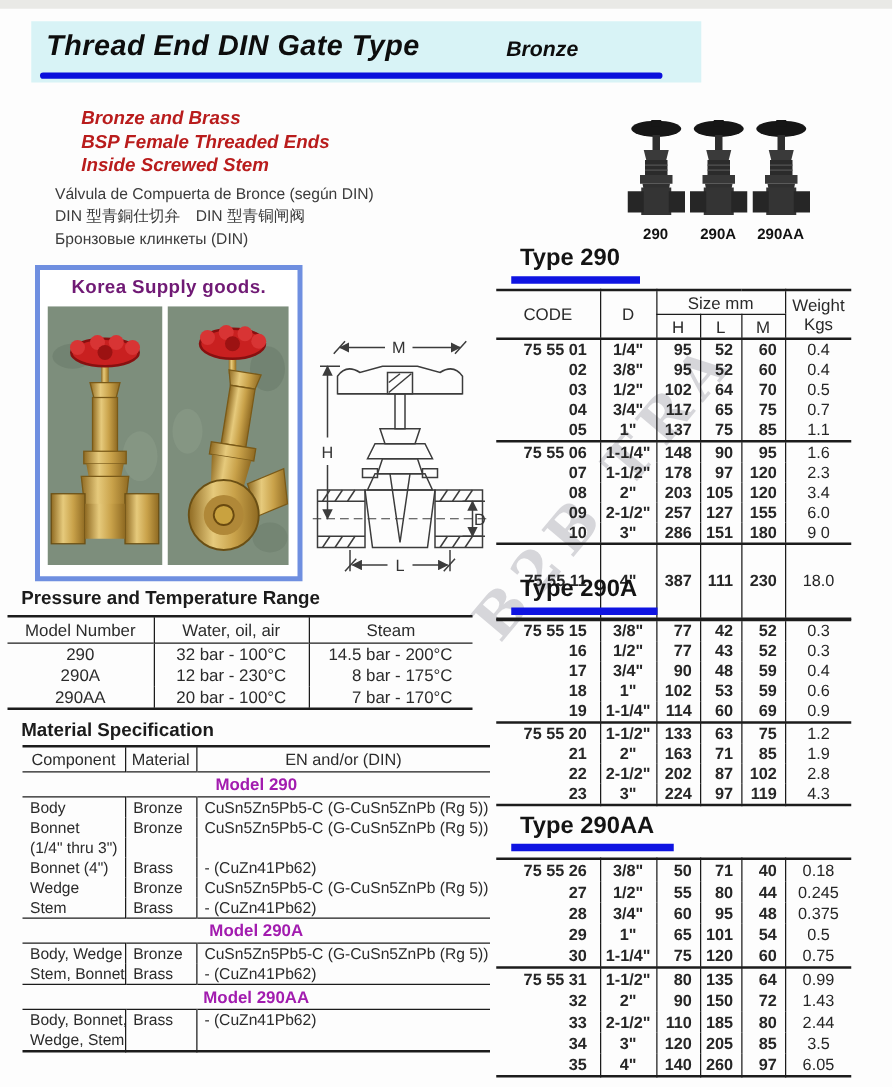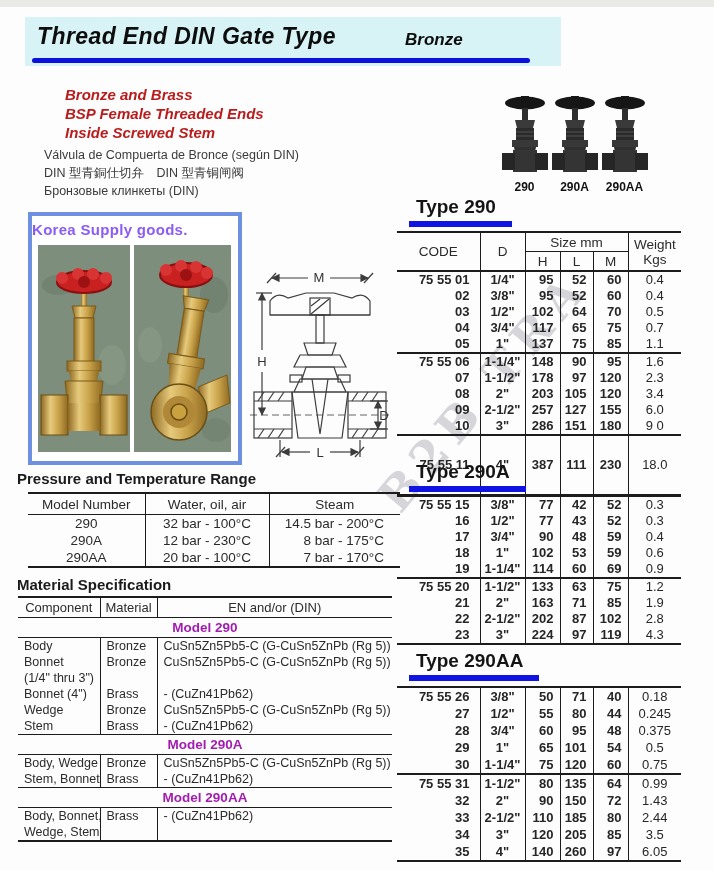--- a/index.html
+++ b/index.html
@@ -20,21 +20,21 @@
   .desc-intl{position:absolute;left:44px;top:146px;font-size:12.5px;color:#3b3b3b;line-height:18px;}
 
   
   .thumbs{position:absolute;left:501px;top:95px;display:flex;gap:3px;}
   .thumb{width:47px;text-align:center;}
   .thumb svg{display:block;margin:0 auto;}
   .thumb-label{font-size:12px;font-weight:bold;color:#111;margin-top:3px;}
 
   
   .korea-box{position:absolute;left:28px;top:212px;width:206px;height:245px;border:4px solid #6f8fe0;background:#fff;}
-  .korea-title{text-align:left;font-size:15px;font-weight:bold;color:#8b5cf6;margin-top:5px;letter-spacing:.3px;}
+  .korea-title{text-align:center;font-size:15px;font-weight:bold;color:#701a75;margin-top:5px;letter-spacing:.3px;}
   .photo{position:absolute;top:29px;height:207px;}
   .photo1{left:6px;width:92px;}
   .photo2{left:102px;width:97px;}
 
   
   .drawing{position:absolute;left:250px;top:268px;}
   .drawing text{font-family:"Liberation Sans",sans-serif;font-size:13px;fill:#333;}
 
   
   .watermark{position:absolute;left:388px;top:478px;width:360px;transform:rotate(-50deg);
@@ -65,21 +65,21 @@
   .col-code{text-align:right;padding-right:10px !important;font-weight:bold;}
   .col-d{text-align:center;font-weight:bold;}
   .col-n{text-align:right;padding-right:6px !important;font-weight:bold;}
   .col-w{text-align:center;font-weight:normal;}
   .tall td{padding:21px 0;}
 
   
   .sec-title{position:absolute;font-size:15px;font-weight:bold;color:#1b1b1b;}
   #pt-title{left:17px;top:470px;}
   #mt-title{left:17px;top:576px;}
-  .ptable{position:absolute;left:28px;top:492px;width:372px;border-collapse:collapse;table-layout:fixed;
+  .ptable{position:absolute;left:6px;top:492px;width:372px;border-collapse:collapse;table-layout:fixed;
           font-size:13.5px;color:#2b2b2b;border-top:2px solid #1c1c1c;border-bottom:2px solid #1c1c1c;}
   .ptable thead{border-bottom:1.5px solid #1c1c1c;}
   .ptable th{font-weight:normal;height:20px;text-align:center;padding:0;}
   .ptable td{height:17px;line-height:17px;padding:0;}
   .pt-model{text-align:center;}
   .pt-water{text-align:center;}
   .pt-steam{text-align:right;padding-right:16px !important;}
 
   
   .mtable{position:absolute;left:18px;top:596px;width:374px;border-collapse:collapse;table-layout:fixed;

